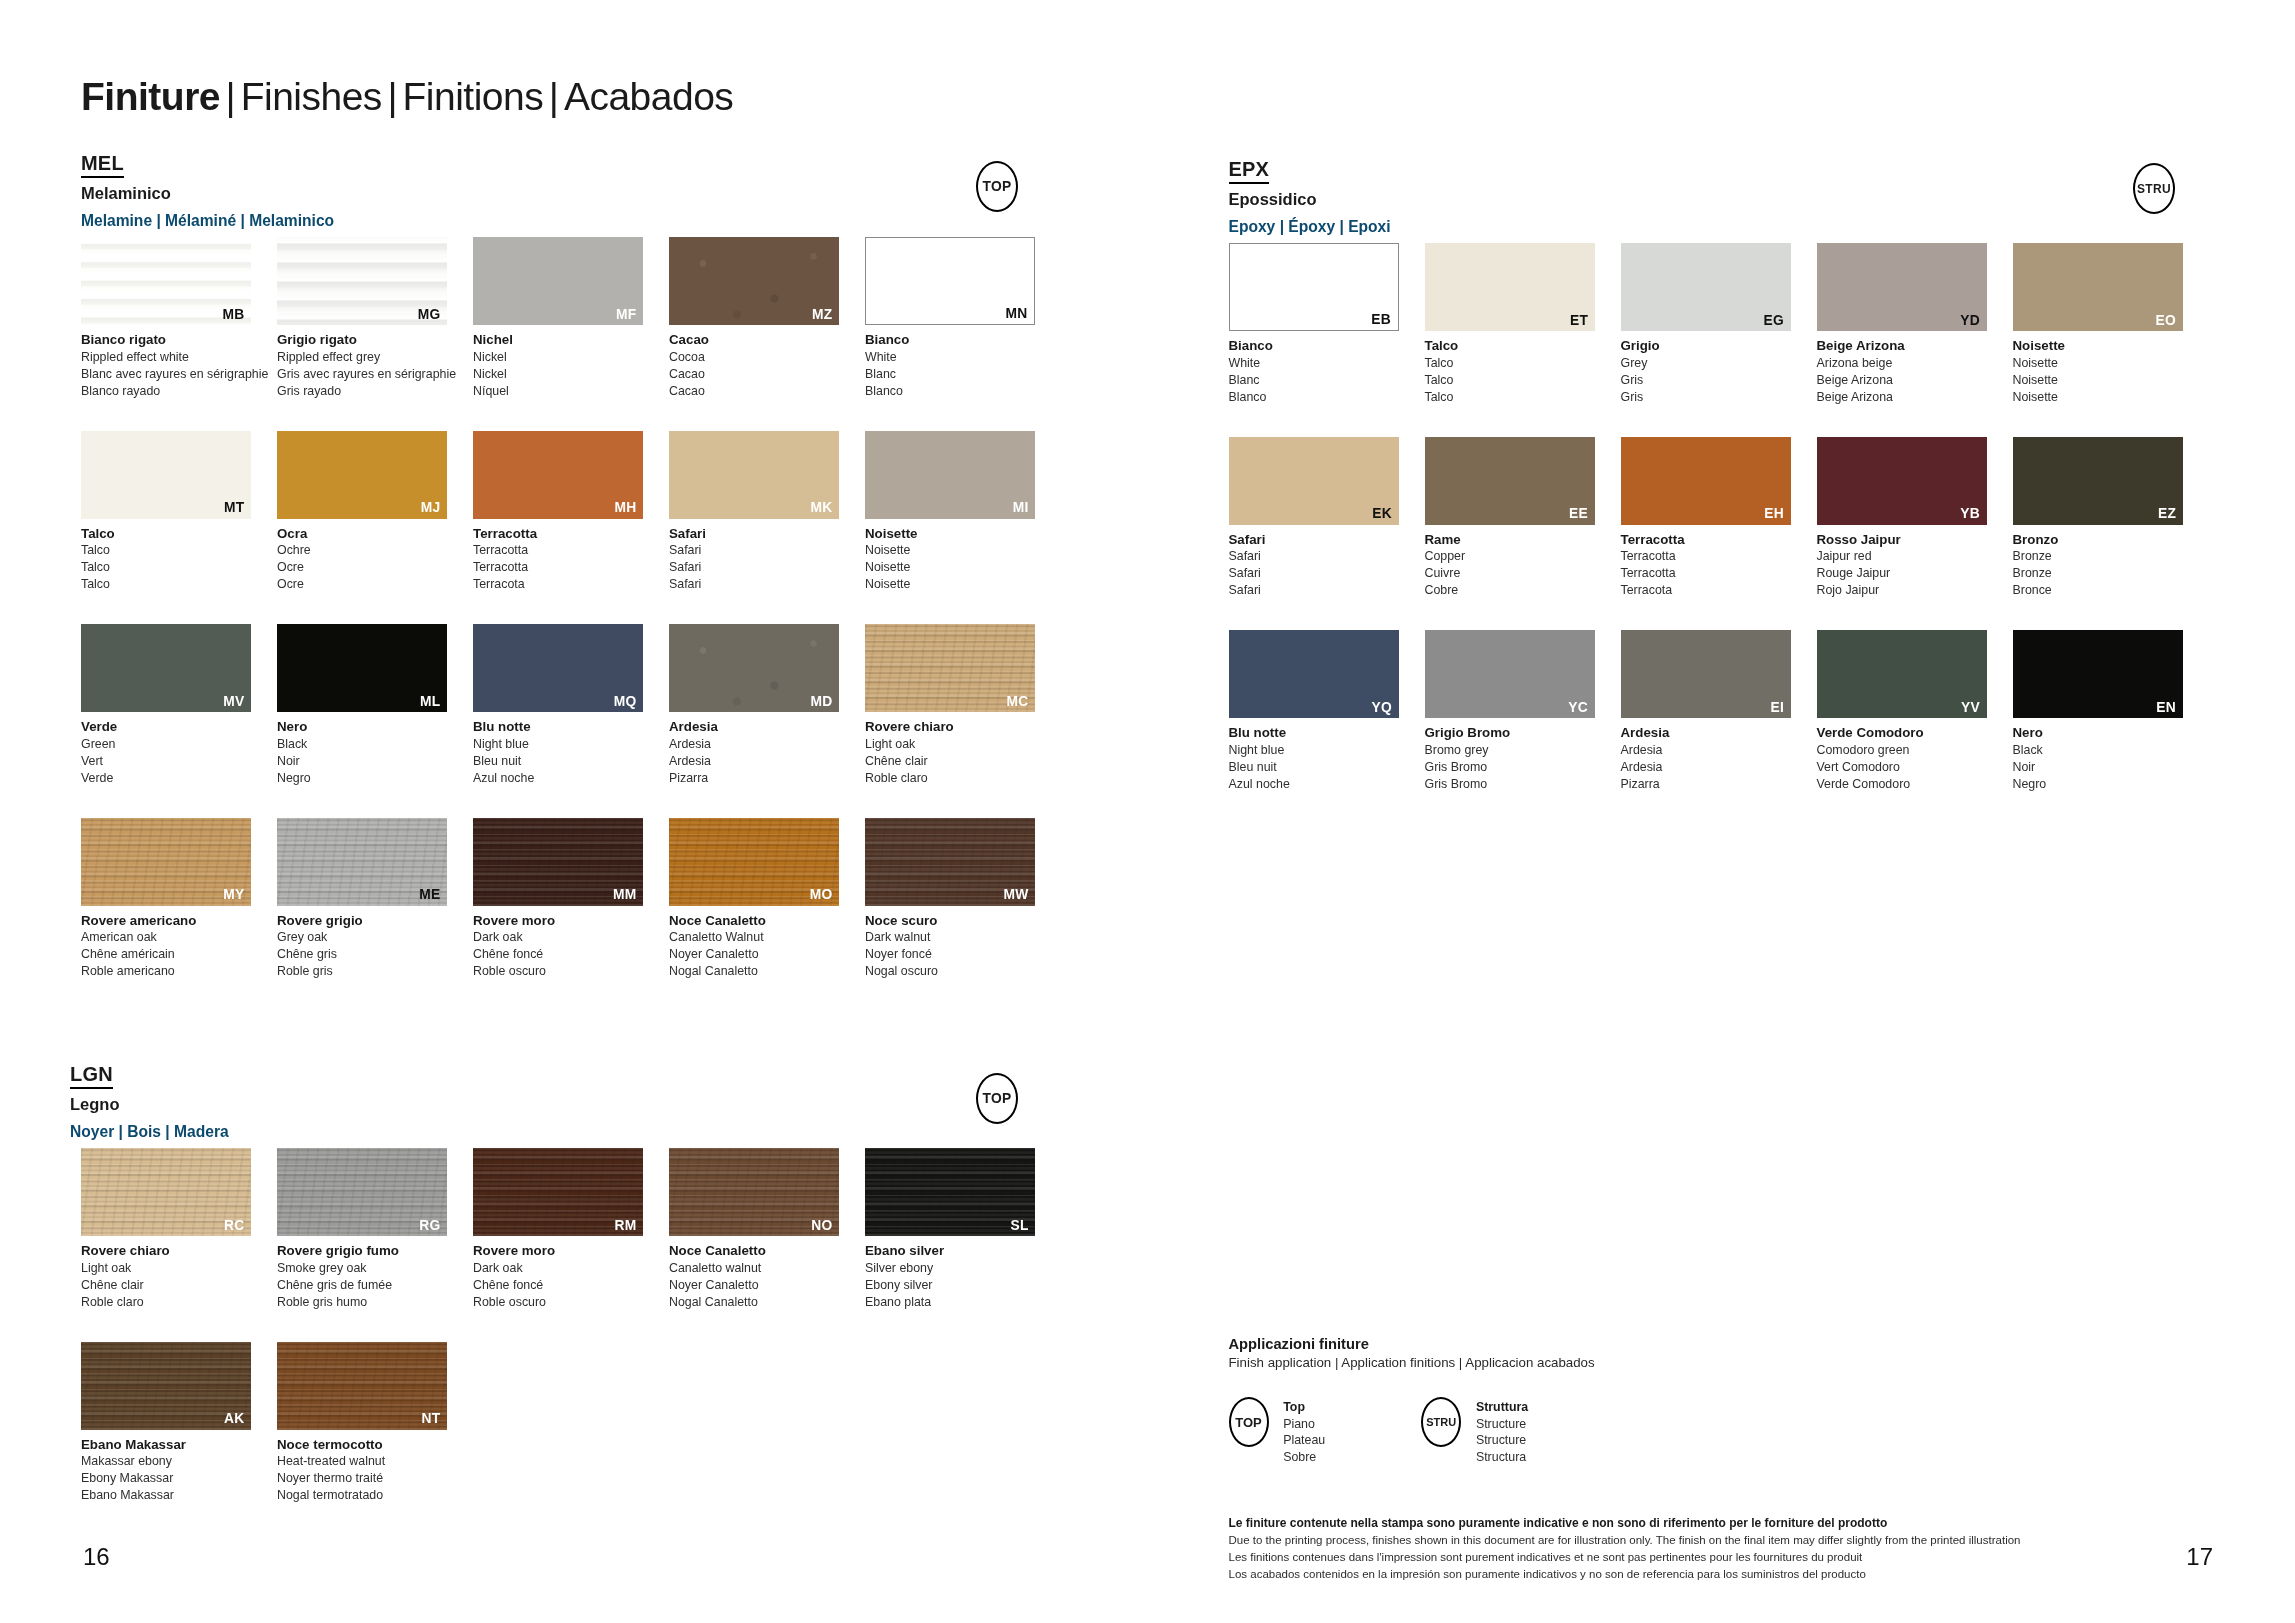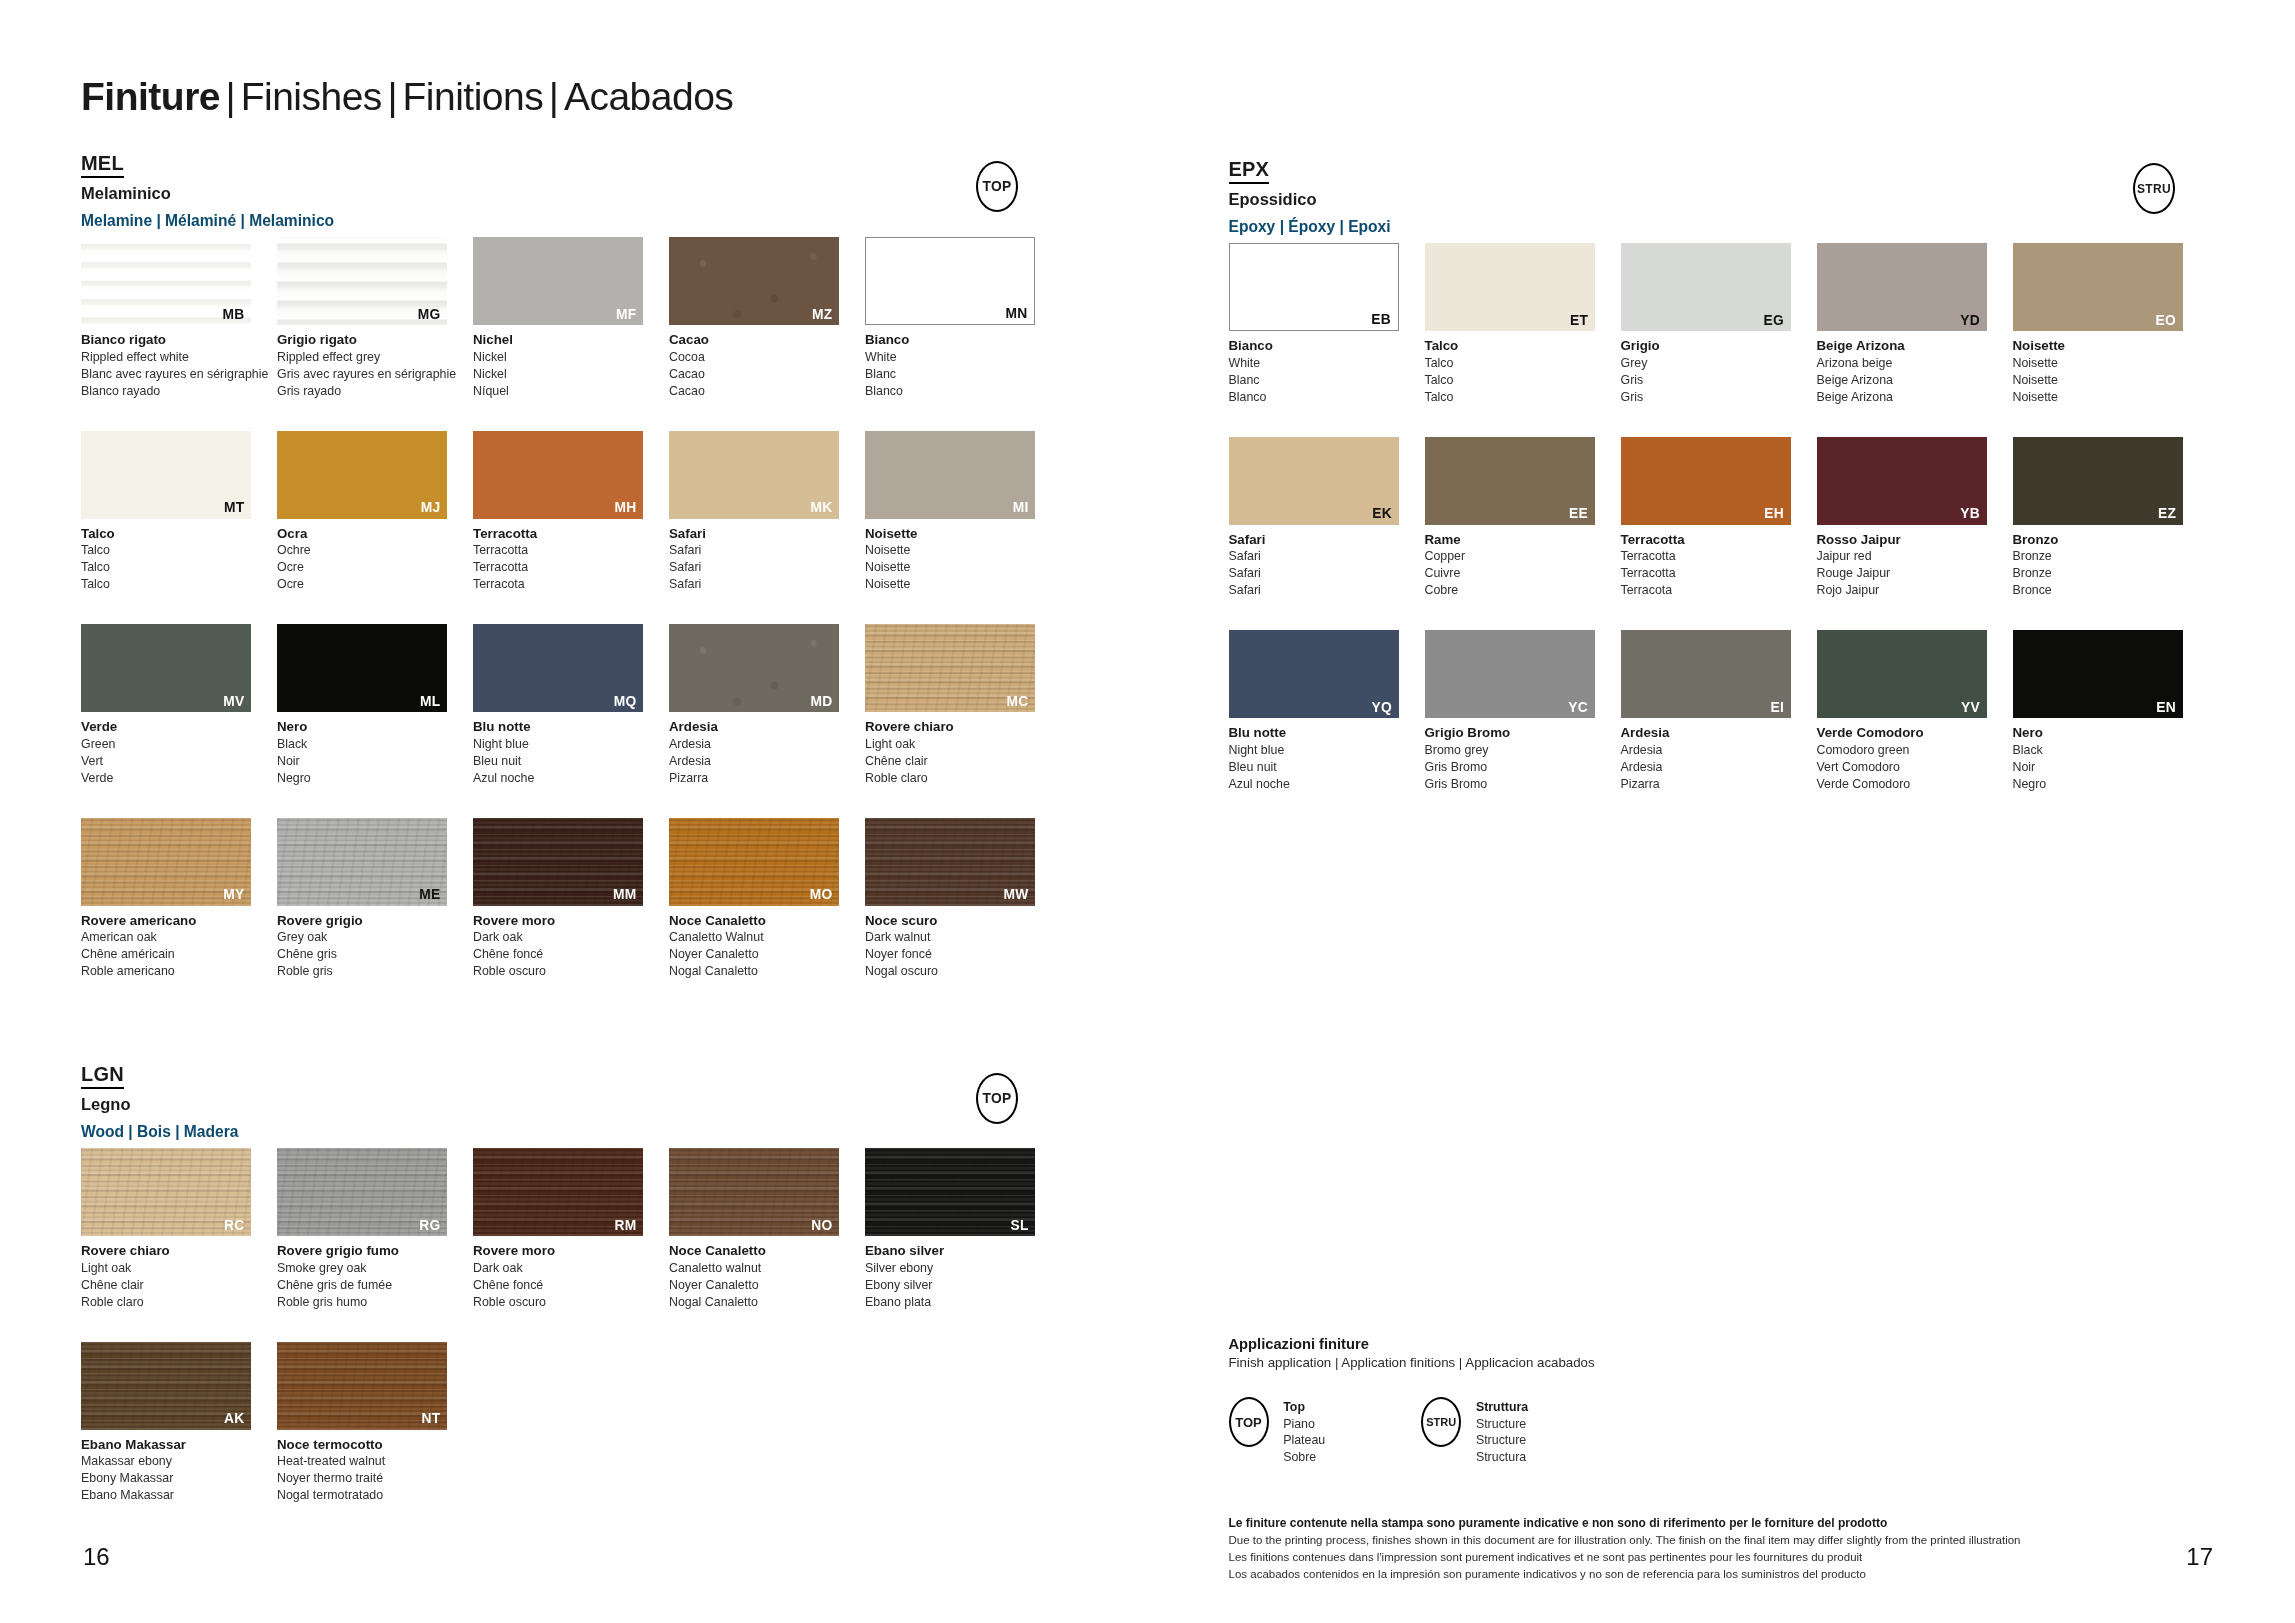--- a/index.html
+++ b/index.html
@@ -322,24 +322,24 @@
           </div>
           <div class="labels">
             <div class="lab-it">Noce scuro</div>
             <div class="lab-tr">Dark walnut</div>
             <div class="lab-tr">Noyer foncé</div>
             <div class="lab-tr">Nogal oscuro</div>
           </div>
         </div>
       </div>
 
-    <div class="section" style="left:81px; top:1063px;">
+    <div class="section" style="left:70px; top:1063px;">
       <div class="sec-code">LGN</div>
       <div class="sec-name">Legno</div>
-      <div class="sec-trans">Wood | Bois | Madera</div>
+      <div class="sec-trans">Noyer | Bois | Madera</div>
     </div>
     <div class="badge" style="left:976px; top:1073px;">
       <span>TOP</span>
     </div>
     <div class="grid" id="grid-lgn" style="left:81px; top:1148px; width:1010px;">
         <div class="cell" style="margin-bottom: 16px;">
           <div class="swatch" style="background: repeating-linear-gradient(rgba(255, 255, 255, 0.1) 0px, rgba(255, 255, 255, 0.1) 0.9px, rgba(0, 0, 0, 0.1) 1.8px, rgba(0, 0, 0, 0.1) 2.8px, rgba(255, 255, 255, 0.05) 3.7px, rgba(255, 255, 255, 0.05) 5.5px, rgba(0, 0, 0, 0.06) 6.4px, rgba(0, 0, 0, 0.06) 7.3px, rgba(255, 255, 255, 0.12) 8.3px, rgba(255, 255, 255, 0.12) 10px, rgba(0, 0, 0, 0.13) 11px, rgba(0, 0, 0, 0.13) 12px, transparent 13px, transparent 15.6px), repeating-linear-gradient(97deg, rgba(0, 0, 0, 0.05) 0px, rgba(0, 0, 0, 0.05) 1.8px, transparent 2.8px, transparent 10px), linear-gradient(rgb(215, 188, 146), rgb(215, 188, 146));">
             <span class="code" style="color: rgb(255, 255, 255);">RC</span>
           </div>
           <div class="labels">

